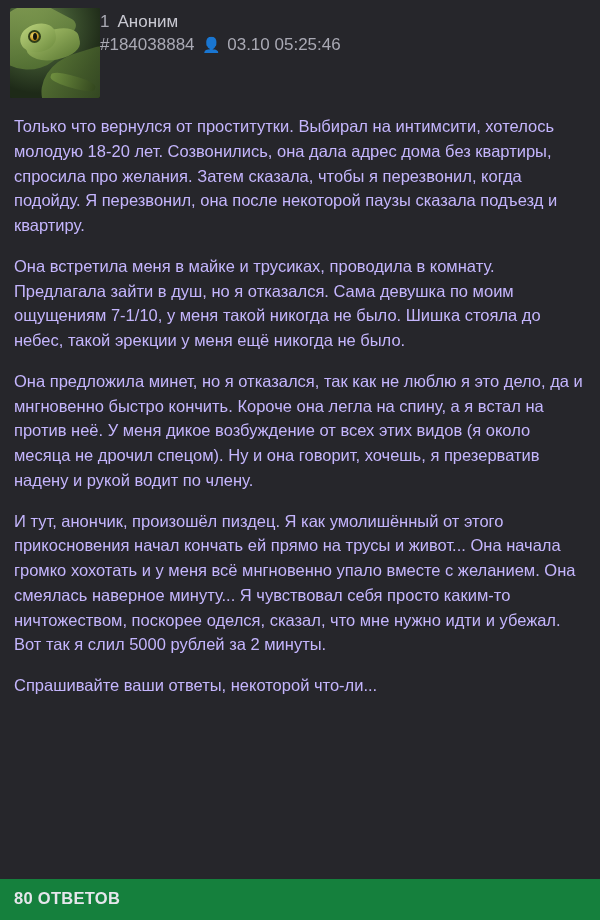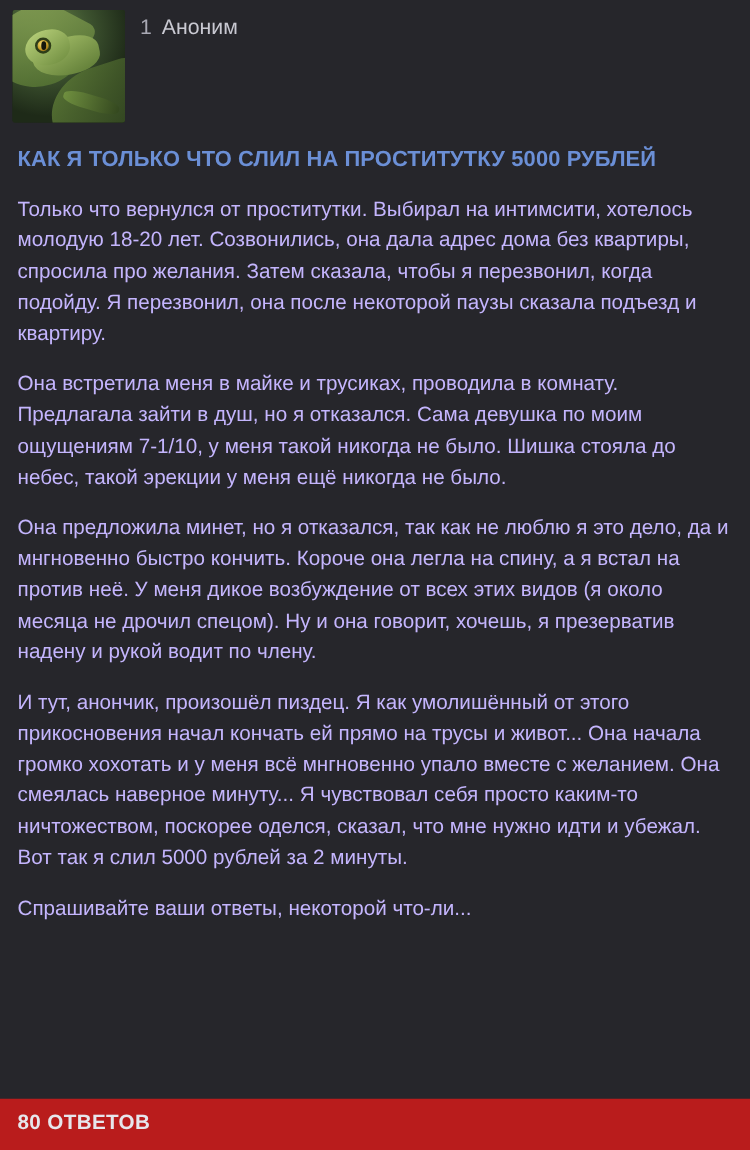--- a/index.html
+++ b/index.html
@@ -98,21 +98,20 @@
   .thumb .tail {
     position: absolute;
     right: 4px; bottom: 10px;
     width: 46px; height: 12px;
     background: linear-gradient(90deg, #6f8f3f, #34481f);
     border-radius: 40%;
     transform: rotate(16deg);
   }
 
   .meta {
-    padding-left: 12px;
     padding-top: 2px;
     line-height: 1.38;
     font-size: 17px;
   }
   .meta-line {
     white-space: nowrap;
   }
   .meta .num {
     color: #a9a9b4;
     margin-right: 8px;
@@ -160,21 +159,21 @@
   }
 
   
   .answers {
     position: absolute;
     left: 0;
     bottom: 0;
     width: 100%;
     padding: 10px 14px 12px 14px;
     box-sizing: border-box;
-    background: #b91c1c;
+    background: #15803d;
   }
   .answers-label {
     color: #e6e6ec;
     font-size: 16.5px;
     font-weight: bold;
     letter-spacing: .3px;
   }
 </style>
 </head>
 <body>
@@ -191,26 +190,28 @@
       <div class="gecko-body"></div>
       <div class="gecko-head"></div>
       <div class="eye"></div>
       <div class="pupil"></div>
     </div>
 
     <div class="meta">
       <div class="meta-line">
         <span class="num">1</span><span class="nick">Аноним</span>
       </div>
+      <div class="meta-line">
+        <span class="postid">#184038884</span><span class="userglyph">👤</span><span class="date">03.10 05:25:46</span>
+      </div>
     </div>
 
   </div>
 
   <div class="post-body">
-    <div class="title">КАК Я ТОЛЬКО ЧТО СЛИЛ НА ПРОСТИТУТКУ 5000 РУБЛЕЙ</div>
     <p class="para">Только что вернулся от проститутки. Выбирал на интимсити, хотелось молодую 18-20 лет. Созвонились, она дала адрес дома без квартиры, спросила про желания. Затем сказала, чтобы я перезвонил, когда подойду. Я перезвонил, она после некоторой паузы сказала подъезд и квартиру.</p>
     <p class="para">Она встретила меня в майке и трусиках, проводила в комнату. Предлагала зайти в душ, но я отказался. Сама девушка по моим ощущениям 7-1/10, у меня такой никогда не было. Шишка стояла до небес, такой эрекции у меня ещё никогда не было.</p>
     <p class="para">Она предложила минет, но я отказался, так как не люблю я это дело, да и мнгновенно быстро кончить. Короче она легла на спину, а я встал на против неё. У меня дикое возбуждение от всех этих видов (я около месяца не дрочил спецом). Ну и она говорит, хочешь, я презерватив надену и рукой водит по члену.</p>
     <p class="para">И тут, анончик, произошёл пиздец. Я как умолишённый от этого прикосновения начал кончать ей прямо на трусы и живот... Она начала громко хохотать и у меня всё мнгновенно упало вместе с желанием. Она смеялась наверное минуту... Я чувствовал себя просто каким-то ничтожеством, поскорее оделся, сказал, что мне нужно идти и убежал. Вот так я слил 5000 рублей за 2 минуты.</p>
     <p class="para">Спрашивайте ваши ответы, некоторой что-ли...</p>
   </div>
 
   <div class="answers">
     <span class="answers-label">80 ОТВЕТОВ</span>
   </div>

